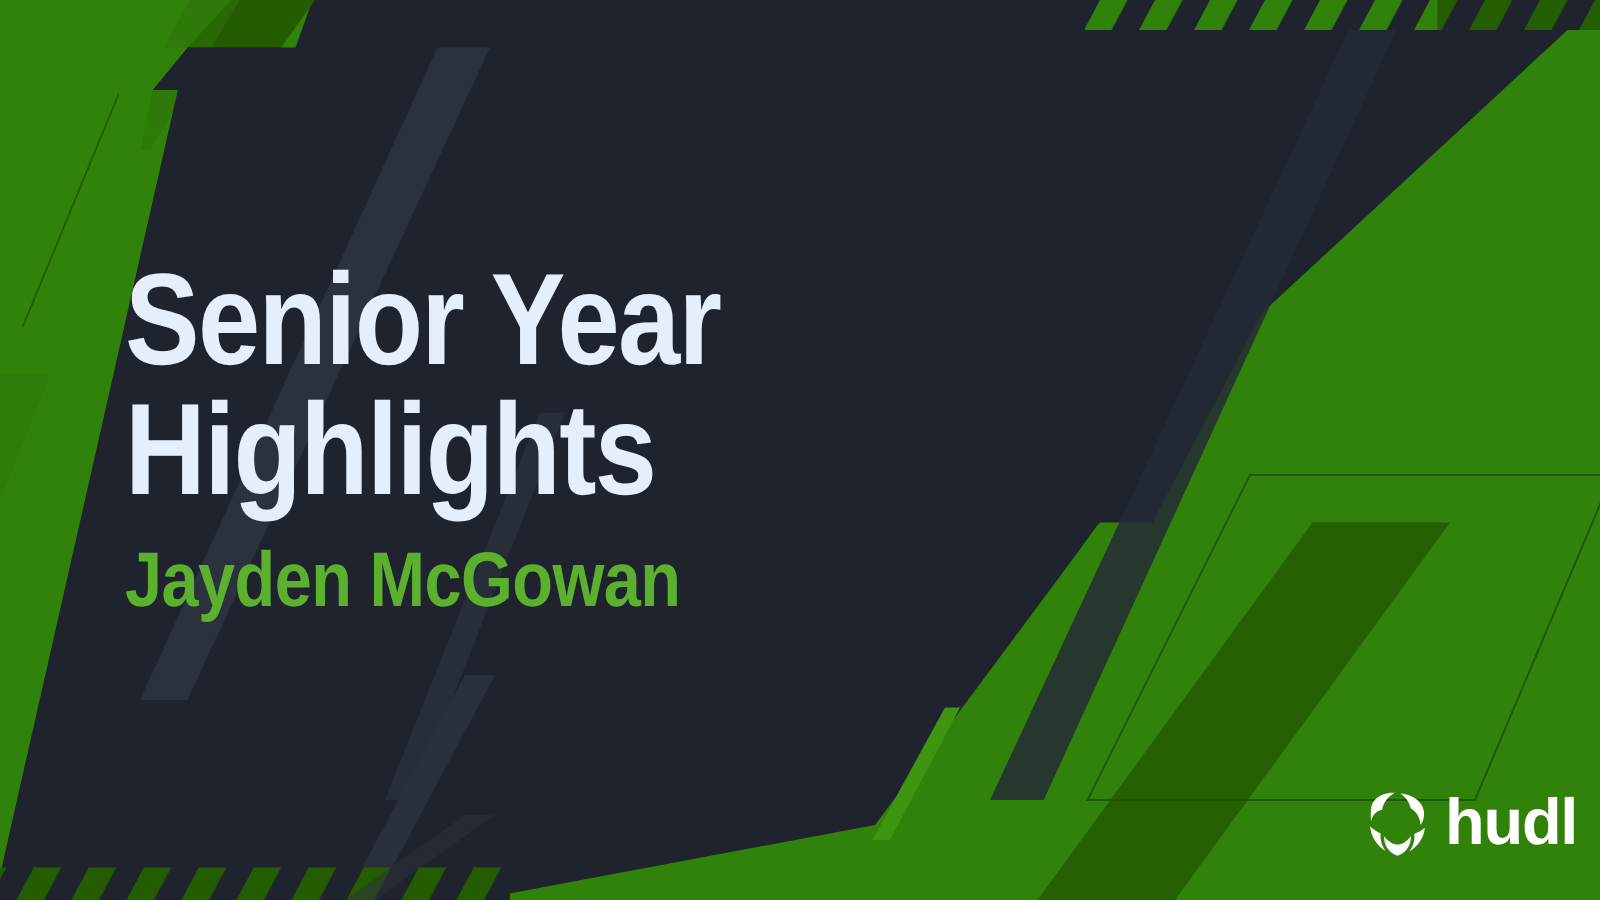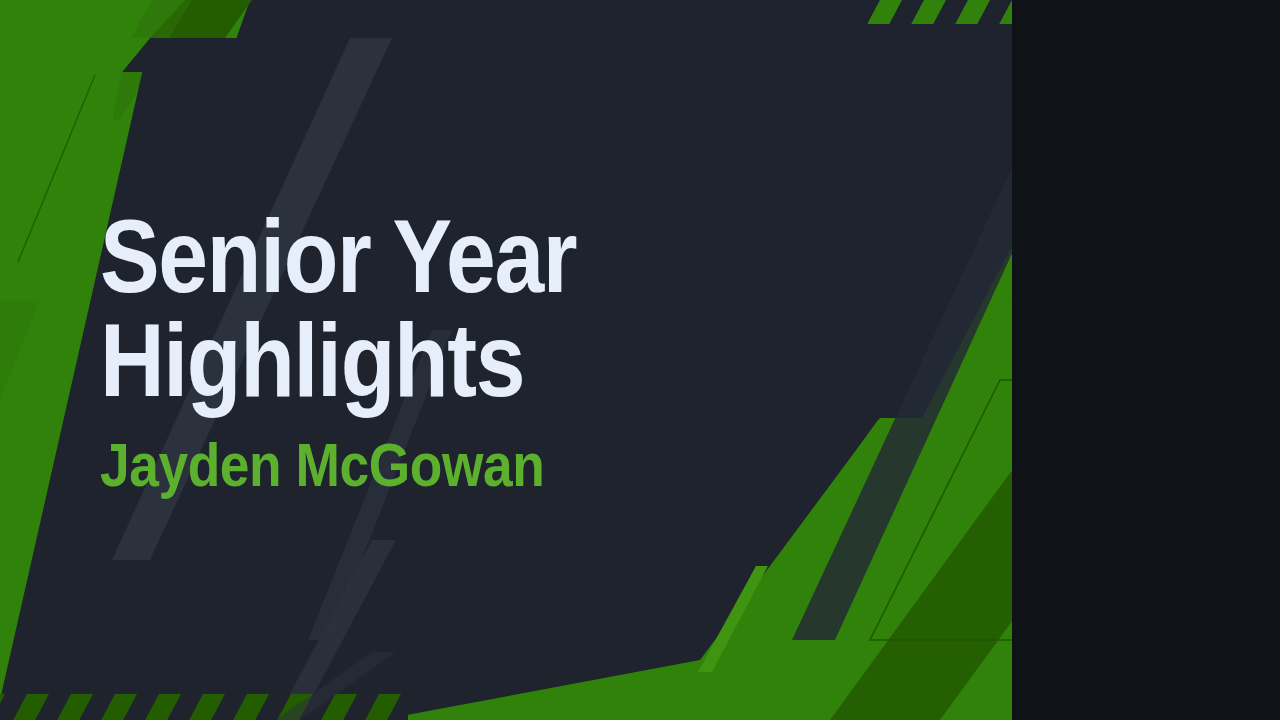--- a/index.html
+++ b/index.html
@@ -2,21 +2,21 @@
 <html><head>
 <meta charset="utf-8">
 <style>
   html, body {
     margin: 0;
     padding: 0;
     background: #0f1216;
   }
   #stage {
     position: relative;
-    width: 1012px;
+    width: 1280px;
     height: 720px;
     overflow: hidden;
     background: #1e232e;
     font-family: "Liberation Sans", sans-serif;
   }
   .layer {
     position: absolute;
     inset: 0;
     width: 1280px;
     height: 720px;
@@ -166,15 +166,16 @@
   <div id="logo-lockup">
     <svg id="logo-mark" viewBox="0 0 100 100" xmlns="http://www.w3.org/2000/svg">
 
       <path fill="#ffffff" d="M12 30 C12 13, 28 3, 46 4 C36 10, 30 18, 28 28 C18 31, 13 38, 13 45 C11 40, 12 34, 12 30 Z"></path>
       <path fill="#ffffff" d="M54 5 C72 6, 88 18, 88 34 C88 41, 86 46, 83 50 C82 39, 77 31, 69 26 C66 16, 61 9, 54 5 Z"></path>
       <path fill="#ffffff" d="M11 52 C12 66, 20 79, 33 87 C27 78, 25 70, 26 62 C20 59, 15 56, 11 52 Z"></path>
       <path fill="#ffffff" d="M89 54 C88 67, 80 80, 67 88 C73 79, 75 71, 74 63 C80 60, 85 58, 89 54 Z"></path>
       <path fill="#ffffff" d="M31 66 C37 74, 44 78, 50 78 C56 78, 63 74, 69 66 C70 78, 62 90, 50 94 C38 90, 30 78, 31 66 Z"></path>
       <circle cx="50" cy="45" r="11" fill="#ffffff" opacity="0"></circle>
     </svg>
+    <span id="logo-wordmark">hudl</span>
   </div>
 
 </div>
 
 </body></html>

